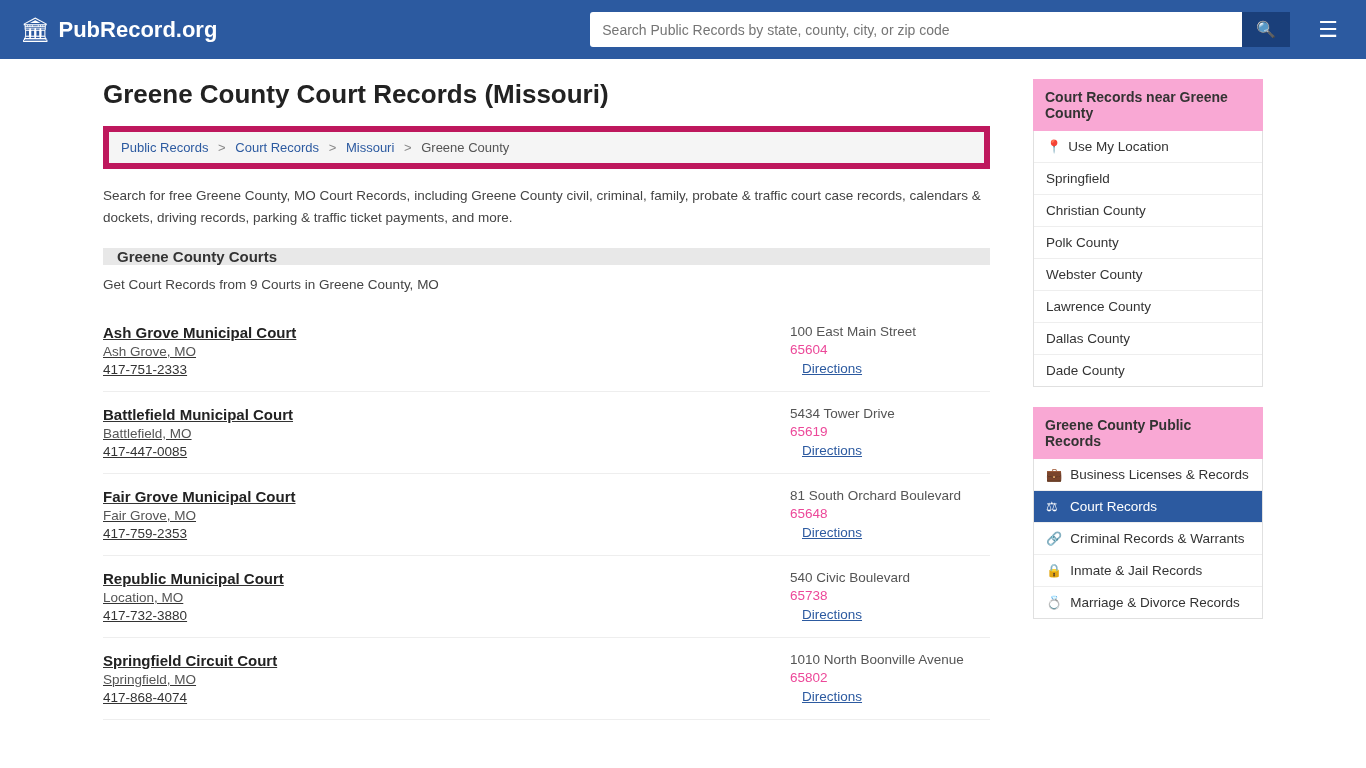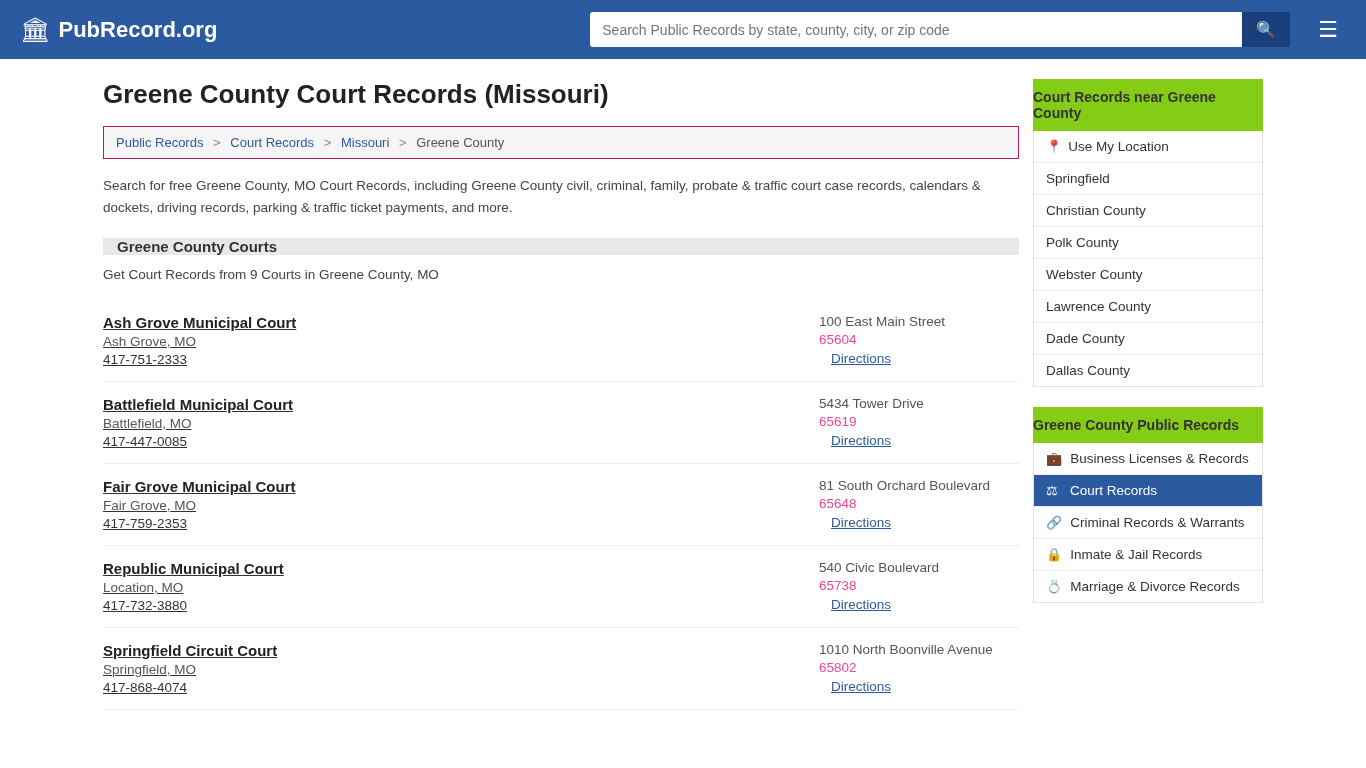--- a/index.html
+++ b/index.html
@@ -61,21 +61,21 @@
       padding: 4px 8px;
       line-height: 1;
     }
 
     
     .page-container {
       max-width: 1200px;
       margin: 0 auto;
       padding: 20px 20px;
       display: flex;
-      gap: 14px;
+      gap: 43px;
     }
     .main-content {
       flex: 1;
       min-width: 0;
     }
     .sidebar {
       width: 230px;
       flex-shrink: 0;
     }
 
@@ -87,21 +87,21 @@
       margin-bottom: 16px;
     }
 
     
     .breadcrumb {
       background: #f5f5f5;
       padding: 8px 12px;
       font-size: 13px;
       color: #555;
       margin-bottom: 16px;
-      border: 1px solid #be185d;
+      border: 6px solid #be185d;
     }
     .breadcrumb a {
       color: #2c5aa0;
       text-decoration: none;
     }
     .breadcrumb .sep { margin: 0 6px; color: #888; }
 
     
     .description {
       font-size: 13.5px;
@@ -157,22 +157,22 @@
     .directions-link {
       color: #2c5aa0;
       text-decoration: underline;
       font-size: 13.5px;
       cursor: pointer;
       margin-left: 12px;
     }
 
     
     .sidebar-section-title {
-      background: #84cc16;
-      padding: 10px 0;
+      background: #f9a8d4;
+      padding: 10px 12px;
       font-weight: bold;
       font-size: 14px;
       margin-bottom: 0;
     }
     .sidebar-list {
       list-style: none;
       border: 1px solid #e0e0e0;
       border-top: none;
       margin-bottom: 20px;
     }
@@ -316,22 +316,22 @@
     <ul class="sidebar-list" id="near-list">
         <li class="use-location">
           <span class="loc-icon">📍</span>
           <a href="#">Use My Location</a>
         </li>
         <li><a href="#">Springfield</a></li>
         <li><a href="#">Christian County</a></li>
         <li><a href="#">Polk County</a></li>
         <li><a href="#">Webster County</a></li>
         <li><a href="#">Lawrence County</a></li>
+        <li><a href="#">Dallas County</a></li>
         <li><a href="#">Dade County</a></li>
-        <li><a href="#">Dallas County</a></li>
       </ul>
 
     <div class="sidebar-section-title">Greene County Public Records</div>
     <ul class="sidebar-list pub-records-list" id="pub-records-list">
         <li>
           <span class="rec-icon">💼</span>
           <a href="#">Business Licenses &amp; Records</a>
         </li>
         <li class="active">
           <span class="rec-icon">⚖</span>

